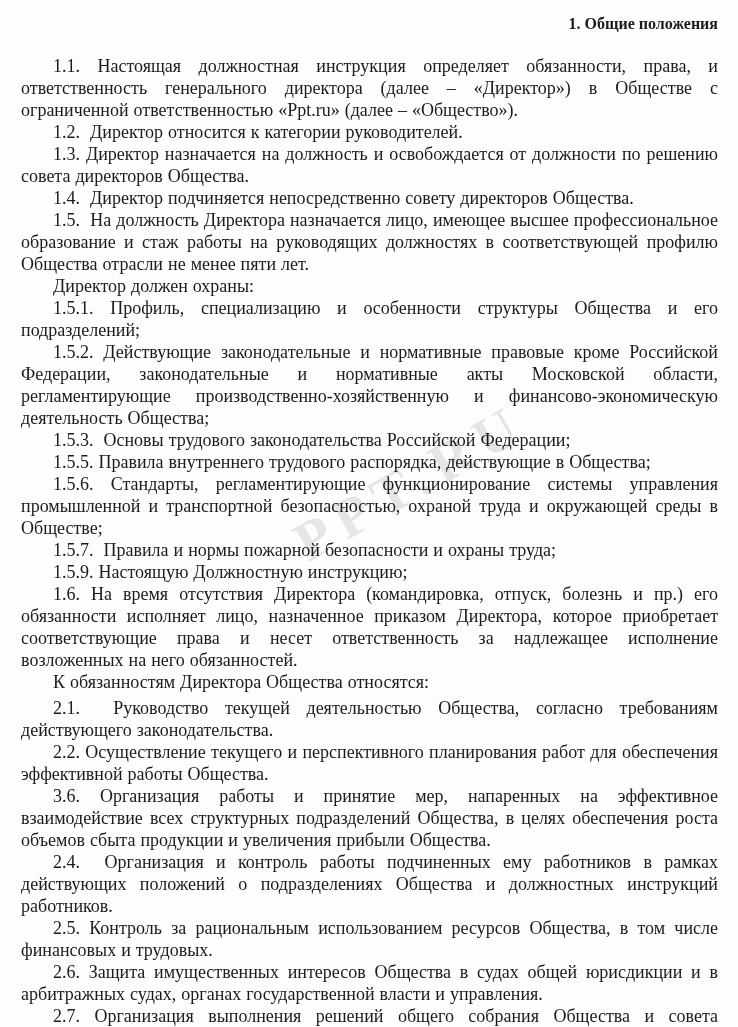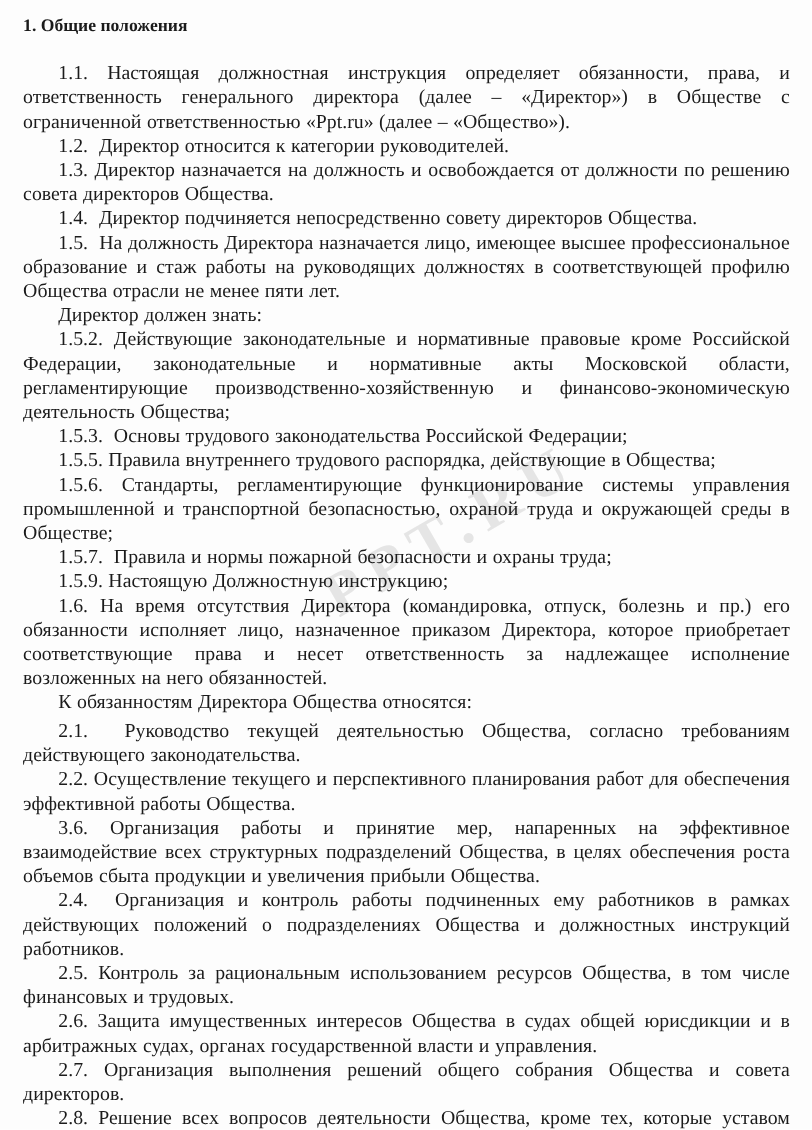--- a/index.html
+++ b/index.html
@@ -39,21 +39,21 @@
     position: relative;
     z-index: 1;
     box-sizing: border-box;
     width: 100%;
     height: 100%;
     padding: 12px 20px 0 21px;
   }
   .heading {
     font-size: 16px;
     font-weight: bold;
-    text-align: left;
+    text-align: right;
     line-height: 23px;
     margin: 0;
   }
   .heading.first {
     margin: 0 0 20px 0;
   }
   .heading.later {
     margin: 4px 0 6px 0;
   }
   .para {
@@ -73,21 +73,22 @@
 
 <div class="page">
   <div class="watermark">PPT.RU</div>
   <div class="content">
       <div class="heading first">1. Общие положения</div>
       <p class="para">1.1. Настоящая должностная инструкция определяет обязанности, права, и ответственность генерального директора (далее – «Директор») в Обществе с ограниченной ответственностью «Ppt.ru» (далее – «Общество»).</p>
       <p class="para">1.2.&nbsp;&nbsp;Директор относится к категории руководителей.</p>
       <p class="para">1.3. Директор назначается на должность и освобождается от должности по решению совета директоров Общества.</p>
       <p class="para">1.4.&nbsp;&nbsp;Директор подчиняется непосредственно совету директоров Общества.</p>
       <p class="para">1.5.&nbsp; На должность Директора назначается лицо, имеющее высшее профессиональное образование и стаж работы на руководящих должностях в соответствующей профилю Общества отрасли не менее пяти лет.</p>
-      <p class="para">Директор должен знать:</p>
+      <p class="para">Директор должен охраны:</p>
+      <p class="para">1.5.1. Профиль, специализацию и особенности структуры Общества и его подразделений;</p>
       <p class="para">1.5.2. Действующие законодательные и нормативные правовые кроме Российской Федерации, законодательные и нормативные акты Московской области, регламентирующие производственно-хозяйственную и финансово-экономическую деятельность Общества;</p>
       <p class="para">1.5.3.&nbsp; Основы трудового законодательства Российской Федерации;</p>
       <p class="para">1.5.5. Правила внутреннего трудового распорядка, действующие в Общества;</p>
       <p class="para">1.5.6. Стандарты, регламентирующие функционирование системы управления промышленной и транспортной безопасностью, охраной труда и окружающей среды в Обществе;</p>
       <p class="para">1.5.7.&nbsp; Правила и нормы пожарной безопасности и охраны труда;</p>
       <p class="para">1.5.9. Настоящую Должностную инструкцию;</p>
       <p class="para">1.6. На время отсутствия Директора (командировка, отпуск, болезнь и пр.) его обязанности исполняет лицо, назначенное приказом Директора, которое приобретает соответствующие права и несет ответственность за надлежащее исполнение возложенных на него обязанностей.</p>
       <p class="para">К обязанностям Директора Общества относятся:</p>
       <p class="para spaced">2.1.&nbsp; Руководство текущей деятельностью Общества, согласно требованиям действующего законодательства.</p>
       <p class="para">2.2. Осуществление текущего и перспективного планирования работ для обеспечения эффективной работы Общества.</p>

